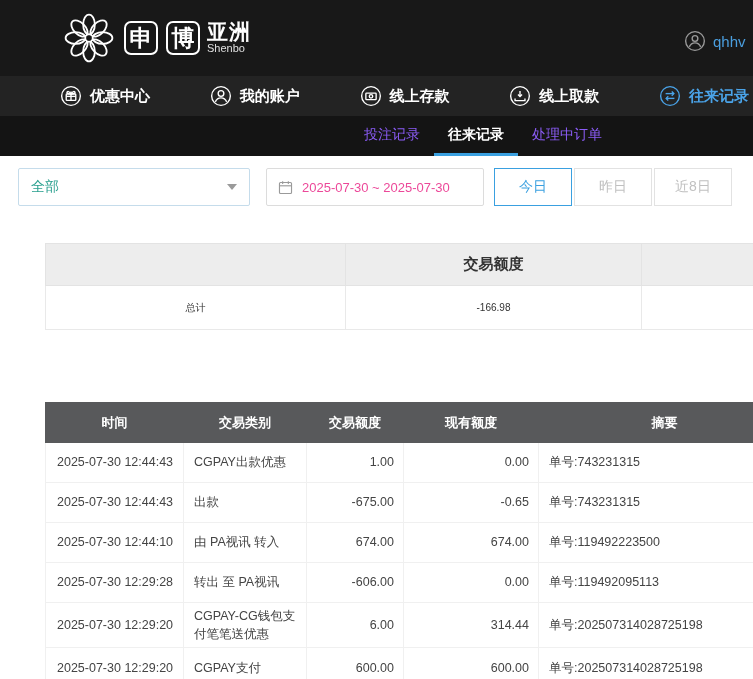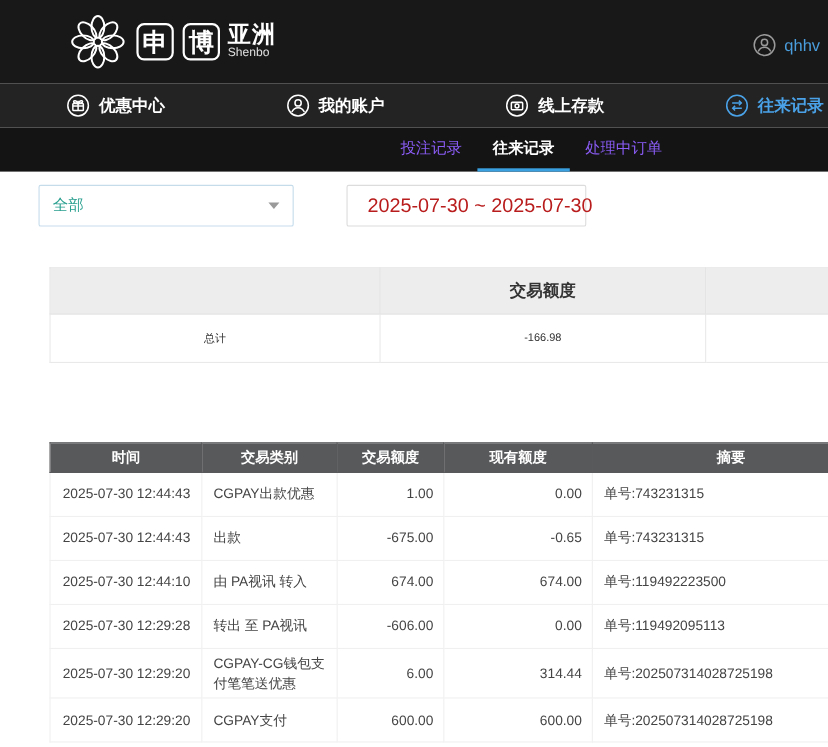--- a/index.html
+++ b/index.html
@@ -58,43 +58,42 @@
   .tab {
     color: #8b5cf6; font-size: 14px; line-height: 37px;
     padding: 0 14px; cursor: pointer; border-bottom: 3px solid transparent;
     white-space: nowrap;
   }
   .tab.active { color: #fff; font-weight: bold; border-bottom-color: #3aa0e0; }
 
   
   .filters {
     display: flex; align-items: center;
-    margin: 12px 0 0 35px;
-    gap: 32px;
+    margin: 12px 0 0 18px;
   }
   .select-box {
     width: 232px; height: 38px; background: #fff;
     border: 1px solid #c5dceb; border-radius: 2px;
     display: flex; align-items: center; justify-content: space-between;
     padding: 0 12px; cursor: pointer;
   }
   .select-value { color: #2aa08f; font-size: 14px; }
   .caret {
     width: 0; height: 0;
     border-left: 5px solid transparent; border-right: 5px solid transparent;
     border-top: 6px solid #9a9a9a;
   }
   .date-box {
     width: 218px; height: 38px; background: #fff;
     border: 1px solid #dcdcdc; border-radius: 2px;
     display: flex; align-items: center; gap: 8px;
     padding: 0 10px; margin-left: 16px; cursor: pointer;
   }
   .date-box svg { color: #9a9a9a; }
-  .date-value { color: #b91c1c; font-size: 18px; white-space: nowrap; text-align: center; }
+  .date-value { color: #ec4899; font-size: 13px; white-space: nowrap; text-align: center; }
   .quick-group { display: flex; margin-left: 10px; gap: 2px; }
   .qbtn {
     height: 38px; background: #fff; font-size: 14px;
     border: 1px solid #e2e2e2; color: #c0c0c0; cursor: pointer;
     width: 78px; font-family: inherit;
   }
   .qbtn.active { border-color: #3aa0e0; color: #3aa0e0; }
 
   
   table { border-collapse: collapse; table-layout: fixed; }
@@ -105,21 +104,21 @@
   }
   .sum-table td {
     height: 44px; font-size: 10px; color: #333;
     border: 1px solid #e9e9e9; text-align: center; background: #fff;
   }
 
   
   .tx-table { width: 745px; margin: 72px 0 0 45px; }
   .tx-table th {
     background: #58595b; color: #fff; font-size: 13px; font-weight: bold;
-    height: 27px; text-align: center; border: 1px solid #58595b; margin-top: 10px;
+    height: 40px; text-align: center; border: 1px solid #58595b; margin-top: 10px;
   }
   .tx-table td {
     font-size: 12.5px; color: #444; height: 40px;
     border: 1px solid #f0f0f0; border-top: none;
     padding: 4px 8px; background: #fff; line-height: 1.45;
   }
   .tx-table td.c-time { padding-left: 11px; white-space: nowrap; }
   .tx-table td.c-type { padding-left: 10px; }
   .tx-table td.c-amount, .tx-table td.c-balance { text-align: right; padding-right: 9px; }
   .tx-table td.c-memo { padding-left: 10px; white-space: nowrap; }
@@ -179,20 +178,29 @@
     <span>我的账户</span>
   </div>
   <div class="nav-item">
     <svg viewBox="0 0 24 24" width="22" height="22" fill="none" stroke="currentColor" stroke-width="1.5">
       <circle cx="12" cy="12" r="10.2"></circle>
       <rect x="6.4" y="8.8" width="11.2" height="7.2" rx="0.8"></rect>
       <circle cx="12" cy="12.4" r="1.9"></circle>
     </svg>
     <span>线上存款</span>
   </div>
+  <div class="nav-item">
+    <svg viewBox="0 0 24 24" width="22" height="22" fill="none" stroke="currentColor" stroke-width="1.5">
+      <circle cx="12" cy="12" r="10.2"></circle>
+      <path d="M12 6.6v5.8"></path>
+      <path d="M9.8 10.4l2.2 2.2 2.2-2.2"></path>
+      <path d="M6.6 14.6v2.4h10.8v-2.4"></path>
+    </svg>
+    <span>线上取款</span>
+  </div>
   <div class="nav-item active">
     <svg viewBox="0 0 24 24" width="22" height="22" fill="none" stroke="currentColor" stroke-width="1.5">
       <circle cx="12" cy="12" r="10.2"></circle>
       <path d="M7.2 9.4h9"></path>
         <path d="M13.9 7.1l2.3 2.3-2.3 2.3"></path>
       <path d="M16.8 14.6h-9"></path>
         <path d="M10.1 12.3l-2.3 2.3 2.3 2.3"></path>
     </svg>
     <span>往来记录</span>
   </div>
@@ -210,20 +218,25 @@
     <span class="caret"></span>
   </div>
   <div class="date-box">
     <svg viewBox="0 0 24 24" width="17" height="17" fill="none" stroke="currentColor" stroke-width="1.6">
       <rect x="3.5" y="5" width="17" height="15.5" rx="1.5"></rect>
       <line x1="3.5" y1="9.6" x2="20.5" y2="9.6"></line>
       <line x1="8" y1="3" x2="8" y2="7"></line>
       <line x1="16" y1="3" x2="16" y2="7"></line>
     </svg>
     <span class="date-value">2025-07-30 ~ 2025-07-30</span>
+  </div>
+  <div class="quick-group">
+    <button class="qbtn active">今日</button>
+    <button class="qbtn">昨日</button>
+    <button class="qbtn">近8日</button>
   </div>
 </div>
 
 <table class="sum-table">
   <colgroup>
       <col style="width:300px">
       <col style="width:296px">
       <col style="width:149px">
     </colgroup>
   <thead>

